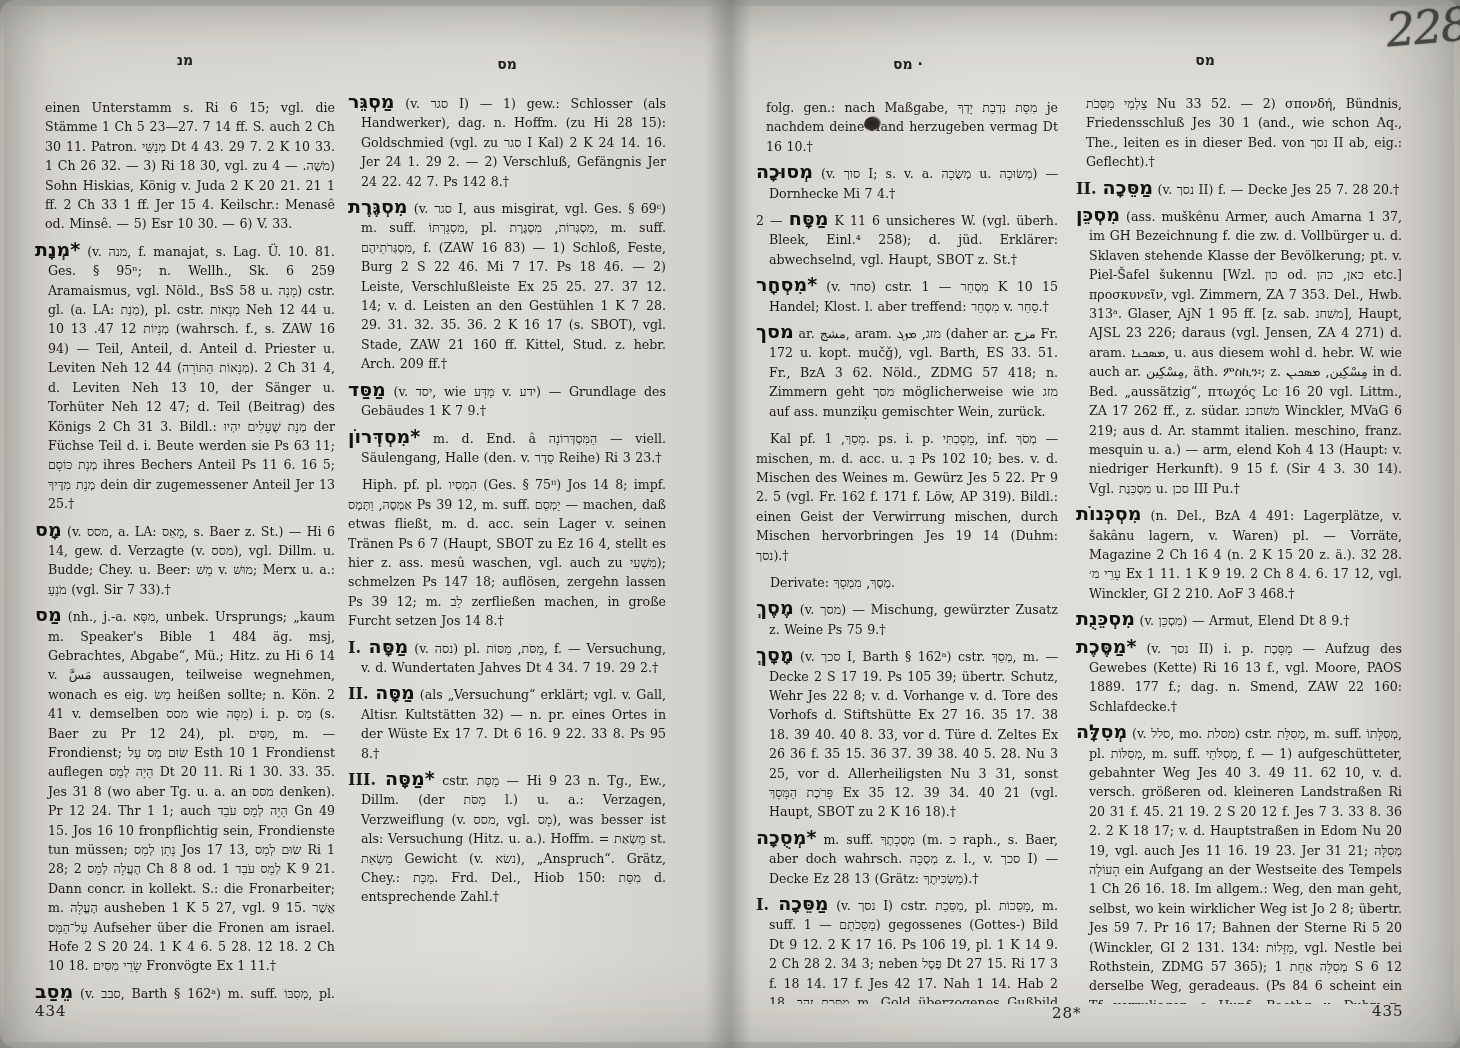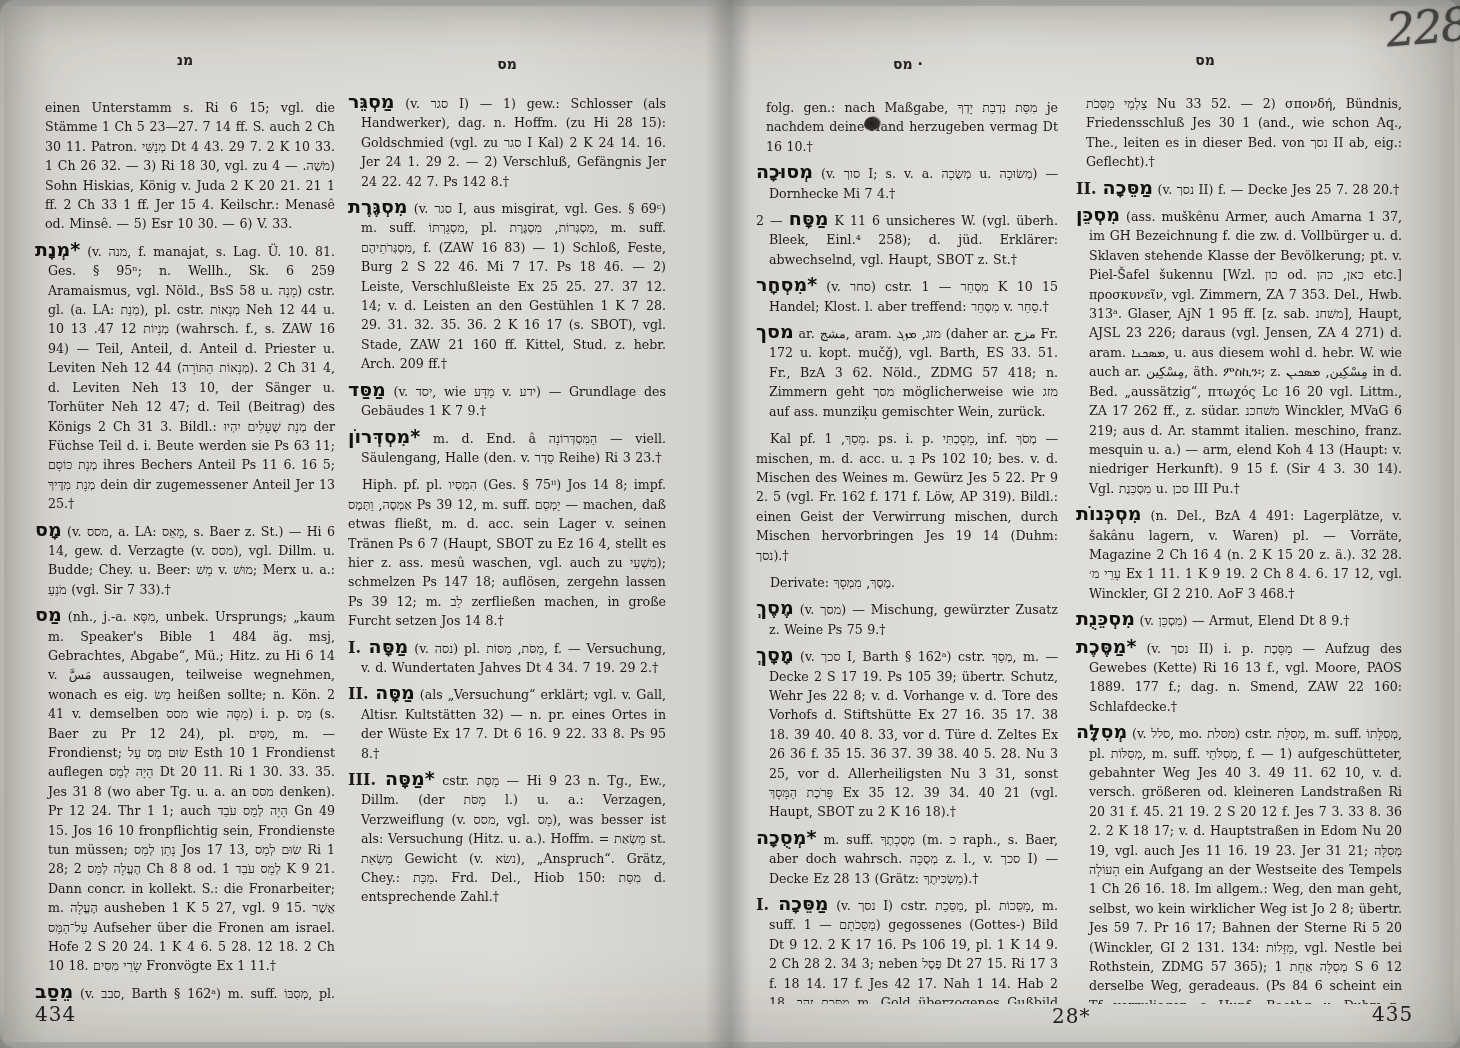--- a/index.html
+++ b/index.html
@@ -19,21 +19,21 @@
     line-height:19.4px;text-align:justify;word-spacing:.5px;}
   .col-header{position:absolute;top:50px;width:100%;text-align:center;
     font-family:"DejaVu Sans",sans-serif;font-weight:bold;font-size:14px;color:#23211e;}
   .entry{margin:0 0 6px 0;text-indent:-13px;padding-left:13px;}
   .entry.cont{text-indent:0;padding-left:10px;}
   .entry.sub{text-indent:14px;padding-left:0;}
   .headword{font-weight:bold;font-family:"DejaVu Sans",sans-serif;font-size:19px;color:#121110;}
   .entry.root .headword{font-size:19px;}
   .entry-num{font-weight:bold;font-size:16px;}
   .body-text{}
-  .pagenum{position:absolute;font-size:20px;color:#23211e;letter-spacing:1px;}
+  .pagenum{position:absolute;font-size:15px;color:#23211e;letter-spacing:1px;}
   .handwritten{position:absolute;left:1386px;top:0px;font-size:46px;color:#4b4a47;
     font-style:italic;transform:rotate(-5deg);letter-spacing:-2px;
     font-family:"DejaVu Serif",serif;text-shadow:0 0 2px rgba(60,58,54,.55);}
   .ink-blot{position:absolute;left:864px;top:116px;width:17px;height:15px;border-radius:60% 40% 55% 45%;
     background:radial-gradient(ellipse at 45% 50%, #22201d 0%, #33302c 55%, rgba(51,48,44,0) 78%);}
 </style>
 </head>
 <body>
 
 <div class="scene">

